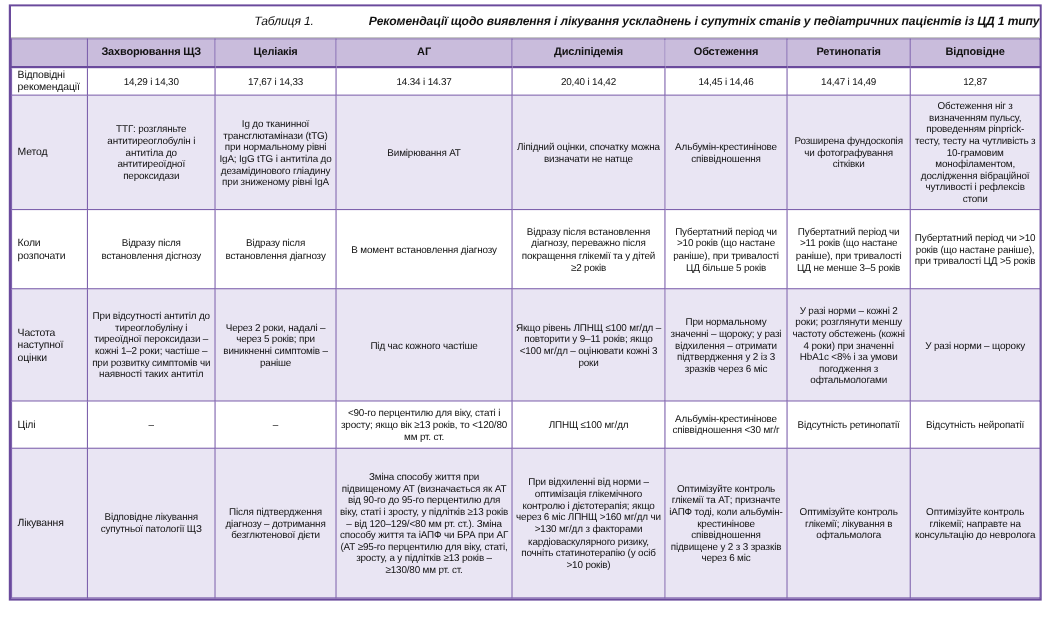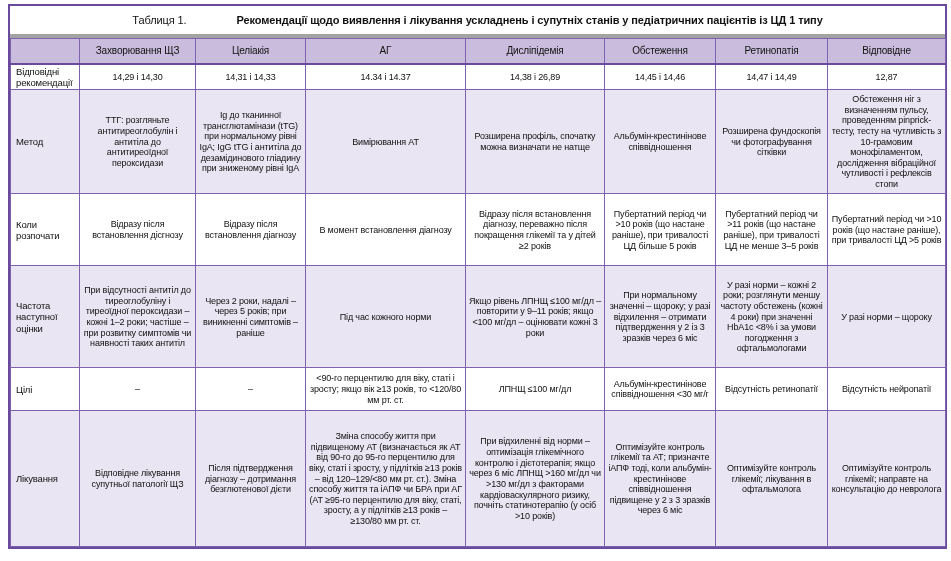--- a/index.html
+++ b/index.html
@@ -14,26 +14,27 @@
     width: 935px;
     border: 2px solid #6a4a9c;
     box-sizing: content-box;
     background: #ffffff;
   }
 
   .title {
     height: 28px;
     display: flex;
     align-items: center;
-    justify-content: center;
+    justify-content: flex-end;
     font-size: 11px;
     letter-spacing: -0.1px;
-    border-bottom: 4px solid #a3a3a3;
+    border-bottom: 1px solid #a3a3a3;
     background: #ffffff;
     text-align: center;
+    font-style: italic;
   }
   .title .prefix { margin-right: 4px; font-weight: normal; }
   .title .bold { font-weight: bold; padding-left: 46px; }
 
   table {
     border-collapse: collapse;
     table-layout: fixed;
     width: 935px;
   }
   th, td {
@@ -42,21 +43,21 @@
     vertical-align: middle;
     text-align: center;
     font-size: 9px;
     line-height: 1.18;
     letter-spacing: -0.15px;
     overflow: hidden;
     word-wrap: break-word;
   }
   thead th {
     background: #c9bcdc;
-    font-weight: normal;
+    font-weight: bold;
     font-size: 10px;
     height: 22px;
     border-bottom: 2px solid #6a4a9c;
   }
   td.label {
     text-align: left;
     padding-left: 5px;
     font-size: 9.5px;
     background: inherit;
   }
@@ -102,55 +103,55 @@
         <th>Обстеження</th>
         <th>Ретинопатія</th>
         <th>Відповідне</th>
       </tr>
     </thead>
 
     <tbody>
       <tr class="white r-recs">
         <td class="label">Відповідні рекомендації</td>
         <td>14,29 і 14,30</td>
-        <td>14,31 і 14,33</td>
+        <td>17,67 і 14,33</td>
         <td>14.34 і 14.37</td>
-        <td>14,38 і 26,89</td>
+        <td>20,40 і 14,42</td>
         <td>14,45 і 14,46</td>
         <td>14,47 і 14,49</td>
         <td>12,87</td>
       </tr>
 
       <tr class="stripe r-method">
         <td class="label">Метод</td>
         <td>ТТГ: розгляньте антитиреоглобулін і антитіла до антитиреоїдної пероксидази</td>
         <td>Ig до тканинної трансглютамінази (tTG) при нормальному рівні IgA; IgG tTG і антитіла до дезамідинового гліадину при зниженому рівні IgA</td>
         <td>Вимірювання АТ</td>
-        <td>Розширена профіль, спочатку можна визначати не натще</td>
+        <td>Ліпідний оцінки, спочатку можна визначати не натще</td>
         <td>Альбумін-крестинінове співвідношення</td>
         <td>Розширена фундоскопія чи фотографування сітківки</td>
         <td>Обстеження ніг з визначенням пульсу, проведенням pinprick-тесту, тесту на чутливість з 10-грамовим монофіламентом, дослідження вібраційної чутливості і рефлексів стопи</td>
       </tr>
 
       <tr class="white r-start">
         <td class="label">Коли розпочати</td>
         <td>Відразу після встановлення дісгнозу</td>
         <td>Відразу після встановлення діагнозу</td>
         <td>В момент встановлення діагнозу</td>
         <td>Відразу після встановлення діагнозу, переважно після покращення глікемії та у дітей ≥2 років</td>
         <td>Пубертатний період чи &gt;10 років (що настане раніше), при тривалості ЦД більше 5 років</td>
         <td>Пубертатний період чи &gt;11 років (що настане раніше), при тривалості ЦД не менше 3–5 років</td>
         <td>Пубертатний період чи &gt;10 років (що настане раніше), при тривалості ЦД &gt;5 років</td>
       </tr>
 
       <tr class="stripe r-frequency">
         <td class="label">Частота наступної оцінки</td>
         <td>При відсутності антитіл до тиреоглобуліну і тиреоїдної пероксидази – кожні 1–2 роки; частіше – при розвитку симптомів чи наявності таких антитіл</td>
         <td>Через 2 роки, надалі – через 5 років; при виникненні симптомів – раніше</td>
-        <td>Під час кожного норми</td>
+        <td>Під час кожного частіше</td>
         <td>Якщо рівень ЛПНЩ ≤100 мг/дл – повторити у 9–11 років; якщо &lt;100 мг/дл – оцінювати кожні 3 роки</td>
         <td>При нормальному значенні – щороку; у разі відхилення – отримати підтвердження у 2 із 3 зразків через 6 міс</td>
         <td>У разі норми – кожні 2 роки; розглянути меншу частоту обстежень (кожні 4 роки) при значенні HbA1c &lt;8% і за умови погодження з офтальмологами</td>
         <td>У разі норми – щороку</td>
       </tr>
 
       <tr class="white r-goals">
         <td class="label">Цілі</td>
         <td>–</td>
         <td>–</td>

